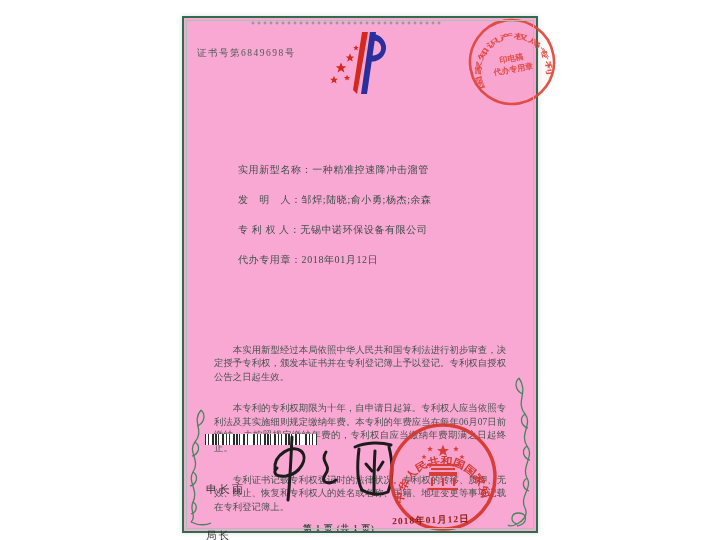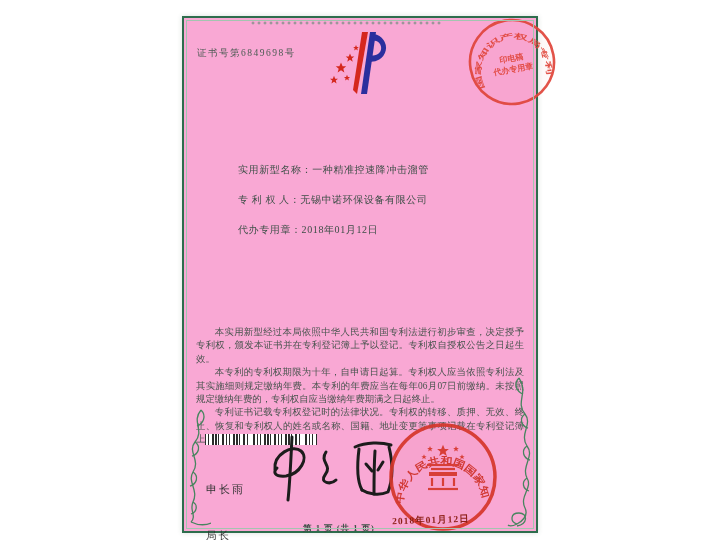--- a/index.html
+++ b/index.html
@@ -14,21 +14,21 @@
   .cert-no{position:absolute;left:13px;top:29px;font-size:9.5px;letter-spacing:1.5px;color:#4a5a52;}
   .logo{position:absolute;left:142px;top:14px;}
   .title{position:absolute;left:0;top:85px;width:100%;text-align:center;
     font-size:22px;font-weight:700;letter-spacing:6px;color:#2f2f2f;}
   .fields{position:absolute;left:21px;top:145px;right:16px;margin-left:33px;}
   .frow{height:30px;font-size:10px;color:#40514a;letter-spacing:.6px;white-space:nowrap;}
   .flabel{color:#40514a;}
   .fvalue{color:#3c4d46;}
   .bodytext{position:absolute;left:12px;right:12px;top:308px;
     font-size:9.4px;line-height:13.4px;color:#47534d;text-align:justify;}
-  .bodytext p{margin:0;text-indent:2em;}
+  .bodytext p{margin:18px;text-indent:2em;}
   .barcode{position:absolute;left:21px;top:416px;width:112px;height:11px;
     background:repeating-linear-gradient(90deg,#2b2b2b 0 1.5px,#fff 1.5px 3px,#2b2b2b 3px 3.8px,#fff 3.8px 6.8px,#2b2b2b 6.8px 8.8px,#fff 8.8px 10.4px);}
   .director-label{position:absolute;left:22px;top:463px;font-size:10.5px;letter-spacing:2px;color:#333;margin-top:48px;}
   .director-name{position:absolute;left:22px;top:464px;font-size:11px;letter-spacing:2px;color:#333;}
   .signature{position:absolute;left:78px;top:412px;}
   .seal{position:absolute;left:202px;top:402px;opacity:.93;}
   .seal-date{position:absolute;left:192px;top:496px;width:110px;text-align:center;
     font-size:9.5px;font-weight:700;color:#8d1f16;letter-spacing:1px;transform:rotate(-2deg);}
   .footer{position:absolute;left:100px;top:505px;width:110px;text-align:center;
     font-size:8.5px;color:#3f5148;letter-spacing:1px;font-weight:bold;}
@@ -57,20 +57,23 @@
     <g fill="#2b2f9e">
       <path d="M44,0 L50,0 L41,62 L35,62 Z"></path>
       <path d="M48,2 a15,14 0 1 1 -6,27.5 l1.2,-7 a8,7.5 0 1 0 3.4,-14 z"></path>
     </g>
   </svg>
 
 
   <div class="fields">
     <div class="frow">
       <span class="flabel">实用新型名称：</span><span class="fvalue">一种精准控速降冲击溜管</span>
+    </div>
+    <div class="frow">
+      <span class="flabel">发　明　人：</span><span class="fvalue">邹焊;陆晓;俞小勇;杨杰;余森</span>
     </div>
     <div class="frow">
       <span class="flabel">专 利 权 人：</span><span class="fvalue">无锡中诺环保设备有限公司</span>
     </div>
     <div class="frow">
       <span class="flabel">代办专用章：</span><span class="fvalue">2018年01月12日</span>
     </div>
   </div>
 
   <div class="bodytext">

